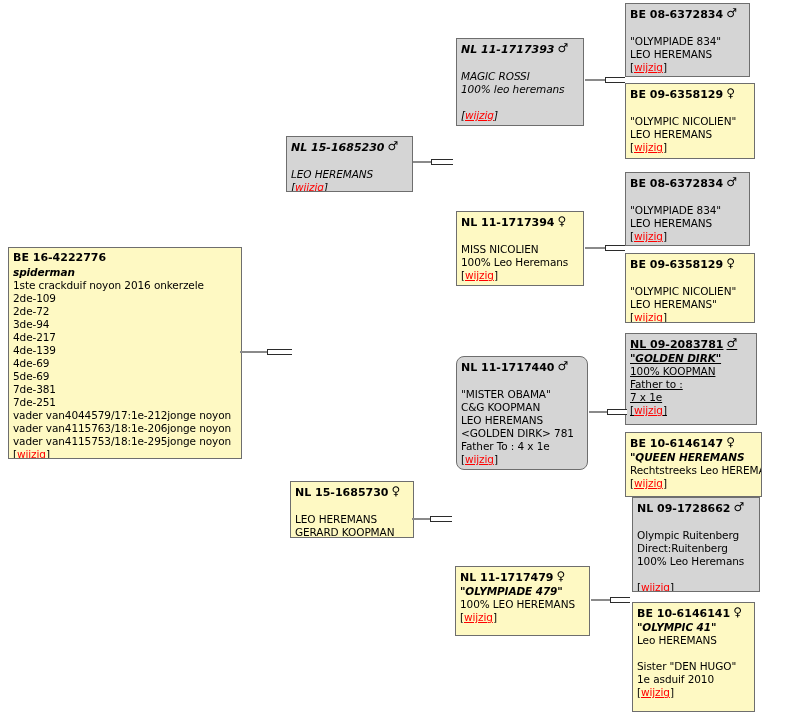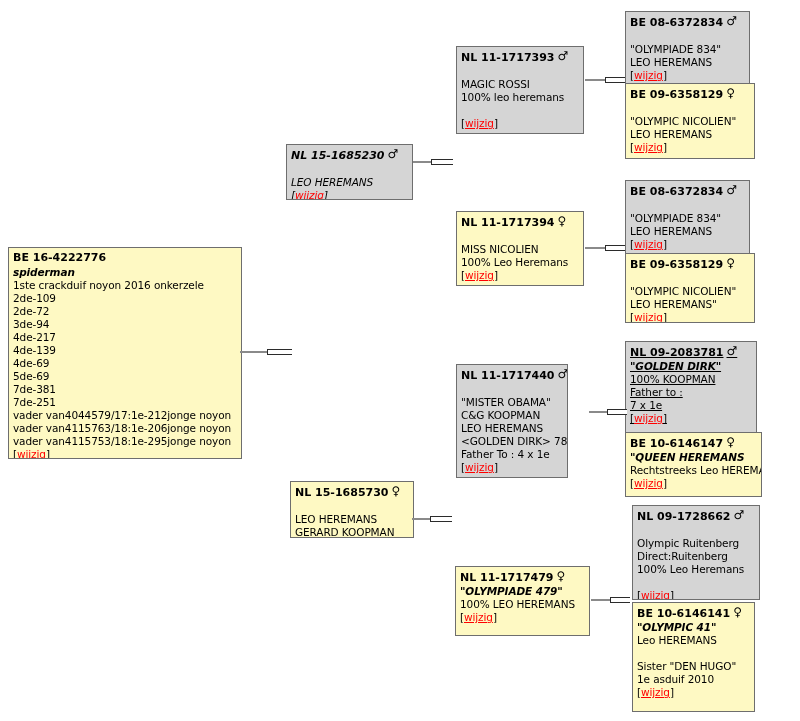--- a/index.html
+++ b/index.html
@@ -4,21 +4,21 @@
 <style>
   html,body{margin:0;padding:0;background:#ffffff;}
   #stage{
     position:relative;width:800px;height:721px;background:#ffffff;
     font-family:"DejaVu Sans","Liberation Sans",sans-serif;color:#000;
   }
   .box{
     position:absolute;box-sizing:border-box;border:1px solid #6e6e6e;
     background:#fef9c3;padding:2px 4px;overflow:hidden;
   }
-  .box.gray{background:#d5d5d5;margin-top:8px;}
+  .box.gray{background:#d5d5d5;}
   .hdr{height:16px;line-height:16px;font-weight:bold;font-size:11px;white-space:nowrap;}
   .sex{font-weight:bold;font-size:12px;position:relative;top:-1px;margin-left:3px;}
   .line{height:13px;line-height:13px;font-size:10.5px;white-space:nowrap;letter-spacing:-0.1px;}
   .line.name{font-weight:bold;font-style:italic;}
   .wijzig{color:#ff0000;text-decoration:underline;cursor:pointer;}
   .connector{position:absolute;height:6px;}
   .c-line{position:absolute;top:2px;height:2px;background:#8a8a8a;}
   .c-eq{position:absolute;top:0;height:6px;box-sizing:border-box;
         border:1px solid #2b2b2b;border-right:none;background:#ffffff;}
 </style>
@@ -50,36 +50,36 @@
       <div class="line">LEO HEREMANS</div>
       <div class="line"><span>[</span><a class="wijzig" href="#">wijzig</a><span>]</span></div>
     </div>
     <div class="box" style="left: 290px; top: 481px; width: 124px; height: 57px;">
       <div class="hdr"><span>NL 15-1685730</span><span class="sex">♀</span></div>
       <div class="line"></div>
       <div class="line">LEO HEREMANS</div>
       <div class="line">GERARD KOOPMAN</div>
       <div class="line"><span>[</span><a class="wijzig" href="#">wijzig</a><span>]</span></div>
     </div>
-    <div class="box gray" style="left: 456px; top: 38px; width: 128px; height: 88px;">
+    <div class="box gray" style="left: 456px; top: 38px; width: 128px; height: 88px; font-style: italic;">
       <div class="hdr"><span>NL 11-1717393</span><span class="sex">♂</span></div>
       <div class="line"></div>
       <div class="line">MAGIC ROSSI</div>
       <div class="line">100% leo heremans</div>
       <div class="line"></div>
       <div class="line"><span>[</span><a class="wijzig" href="#">wijzig</a><span>]</span></div>
     </div>
     <div class="box" style="left: 456px; top: 211px; width: 128px; height: 75px;">
       <div class="hdr"><span>NL 11-1717394</span><span class="sex">♀</span></div>
       <div class="line"></div>
       <div class="line">MISS NICOLIEN</div>
       <div class="line">100% Leo Heremans</div>
       <div class="line"><span>[</span><a class="wijzig" href="#">wijzig</a><span>]</span></div>
     </div>
-    <div class="box gray" style="left: 456px; top: 356px; width: 112px; height: 114px;">
+    <div class="box gray" style="left: 456px; top: 356px; width: 132px; height: 114px; border-radius: 8px;">
       <div class="hdr"><span>NL 11-1717440</span><span class="sex">♂</span></div>
       <div class="line"></div>
       <div class="line">"MISTER OBAMA"</div>
       <div class="line">C&amp;G KOOPMAN</div>
       <div class="line">LEO HEREMANS</div>
       <div class="line">&lt;GOLDEN DIRK&gt; 781</div>
       <div class="line">Father To : 4 x 1e</div>
       <div class="line"><span>[</span><a class="wijzig" href="#">wijzig</a><span>]</span></div>
     </div>
     <div class="box" style="left: 455px; top: 566px; width: 135px; height: 70px;">

